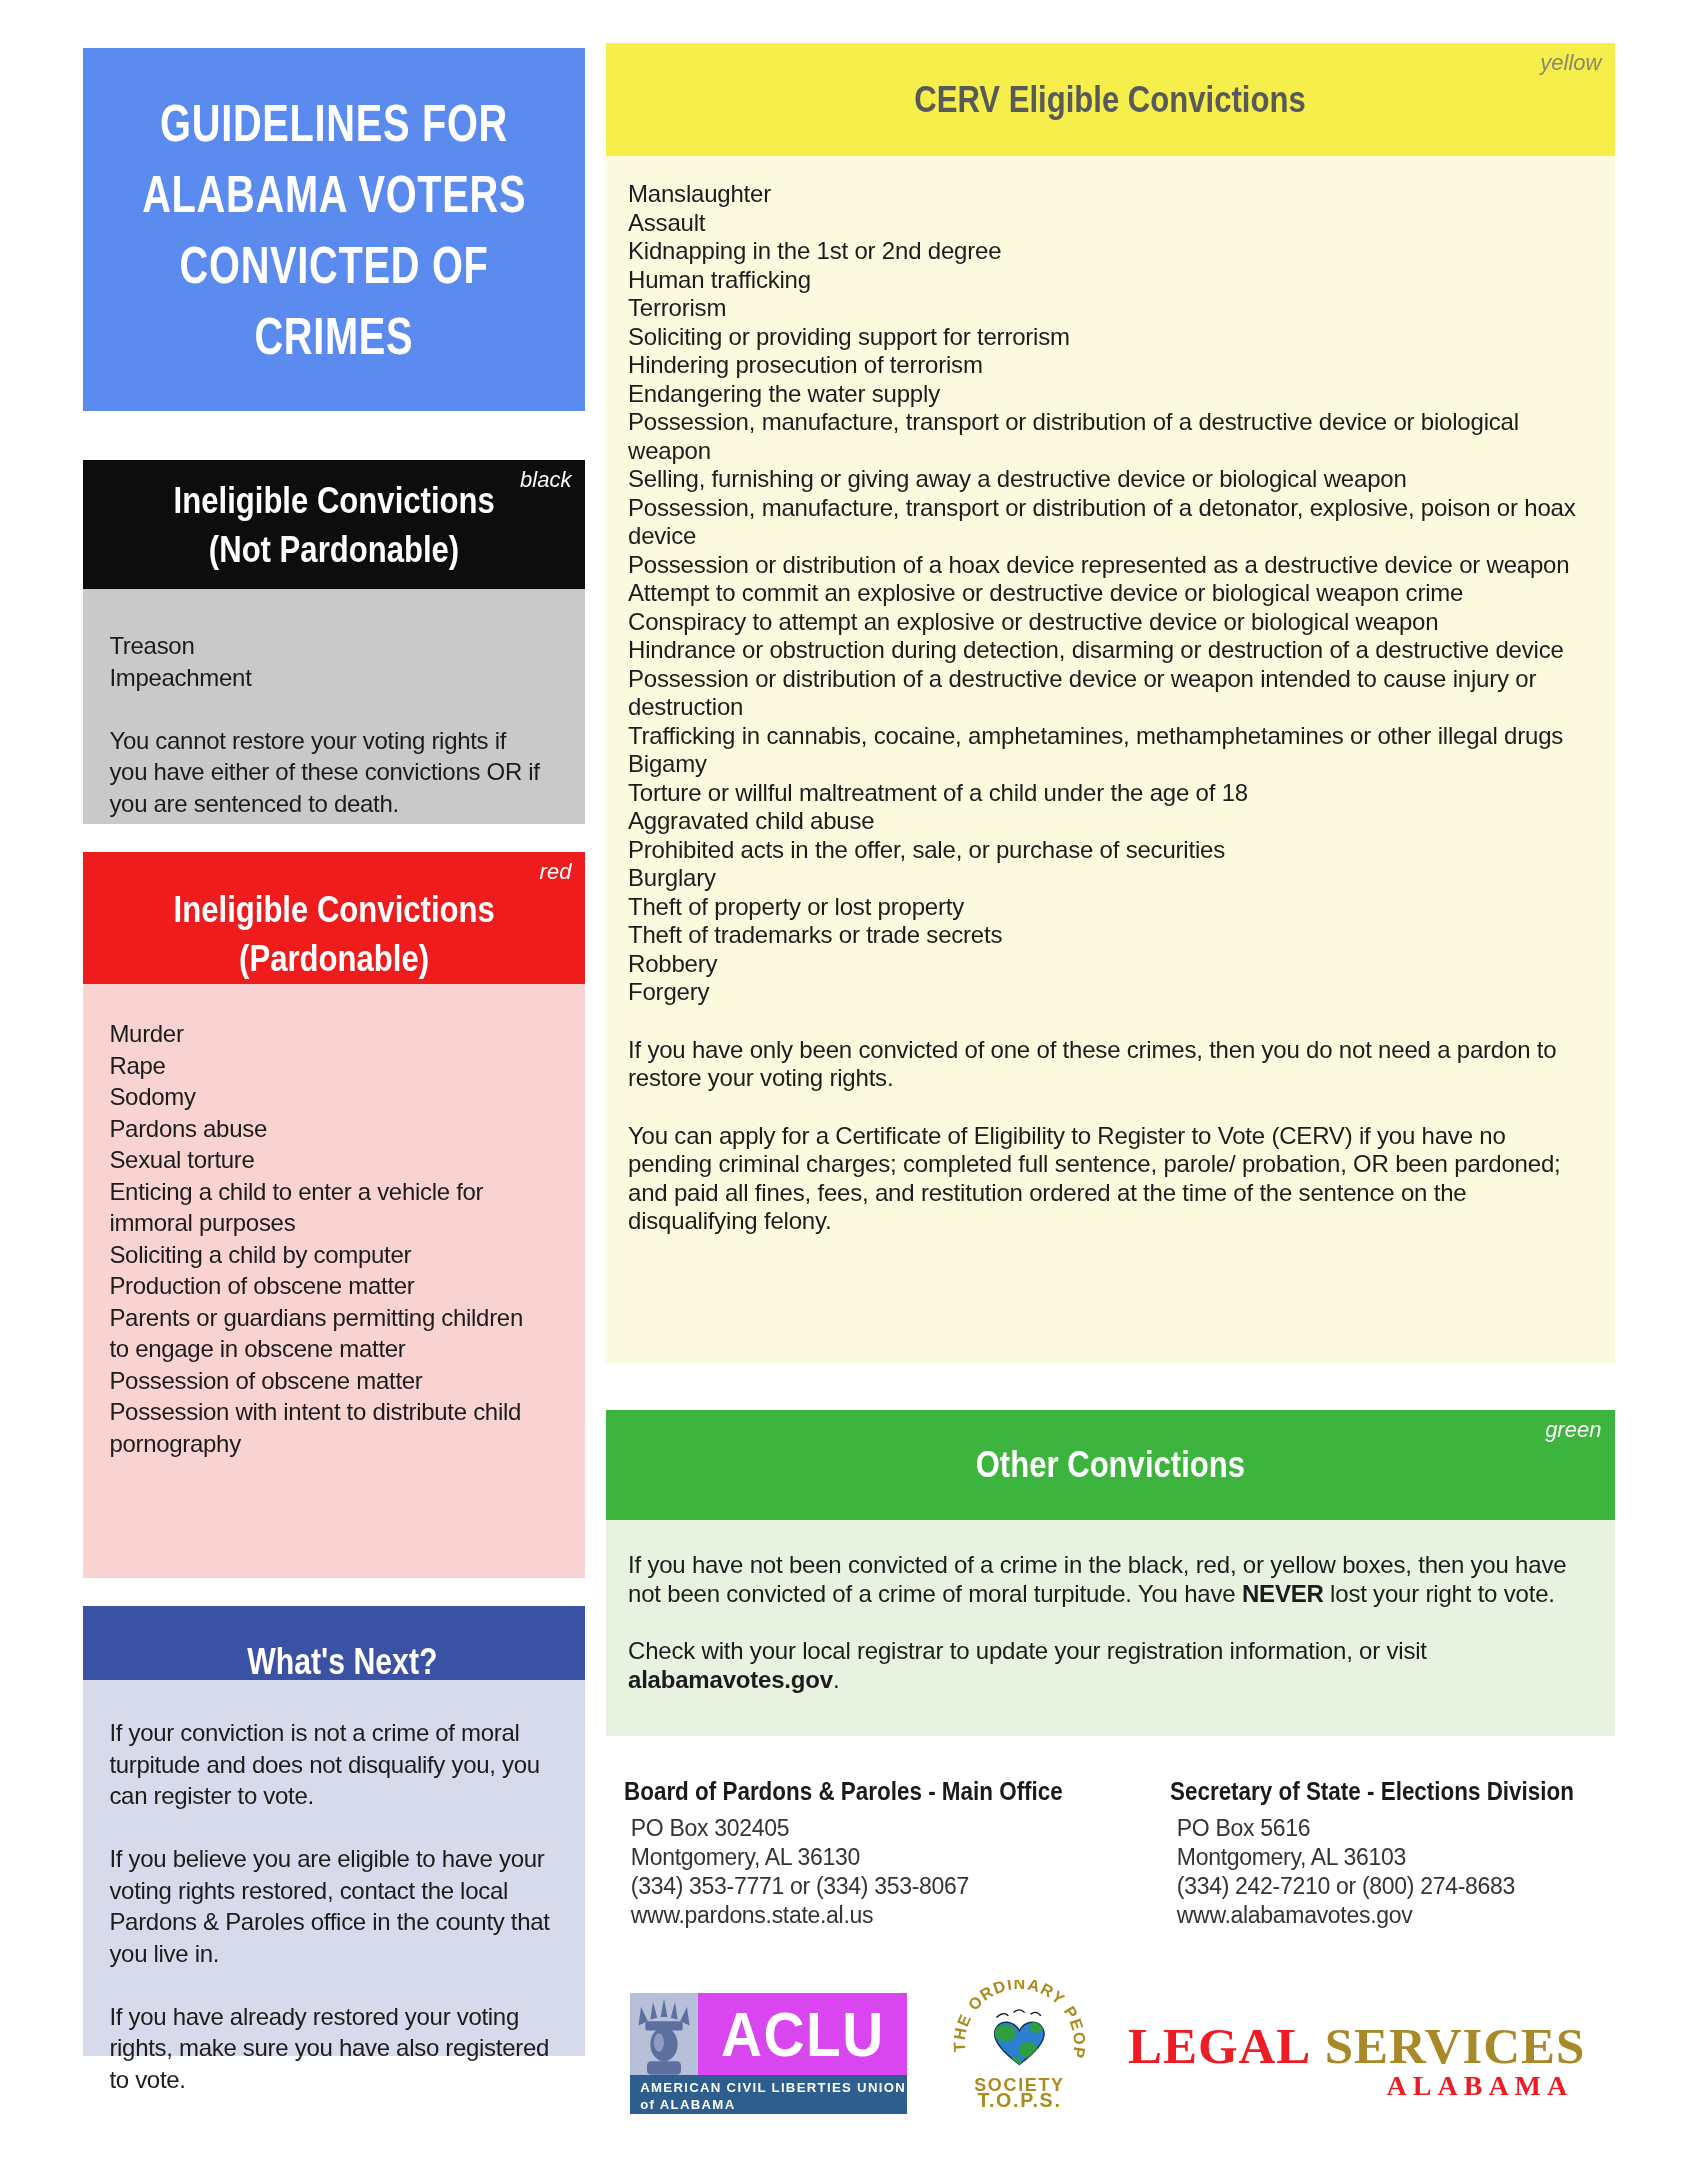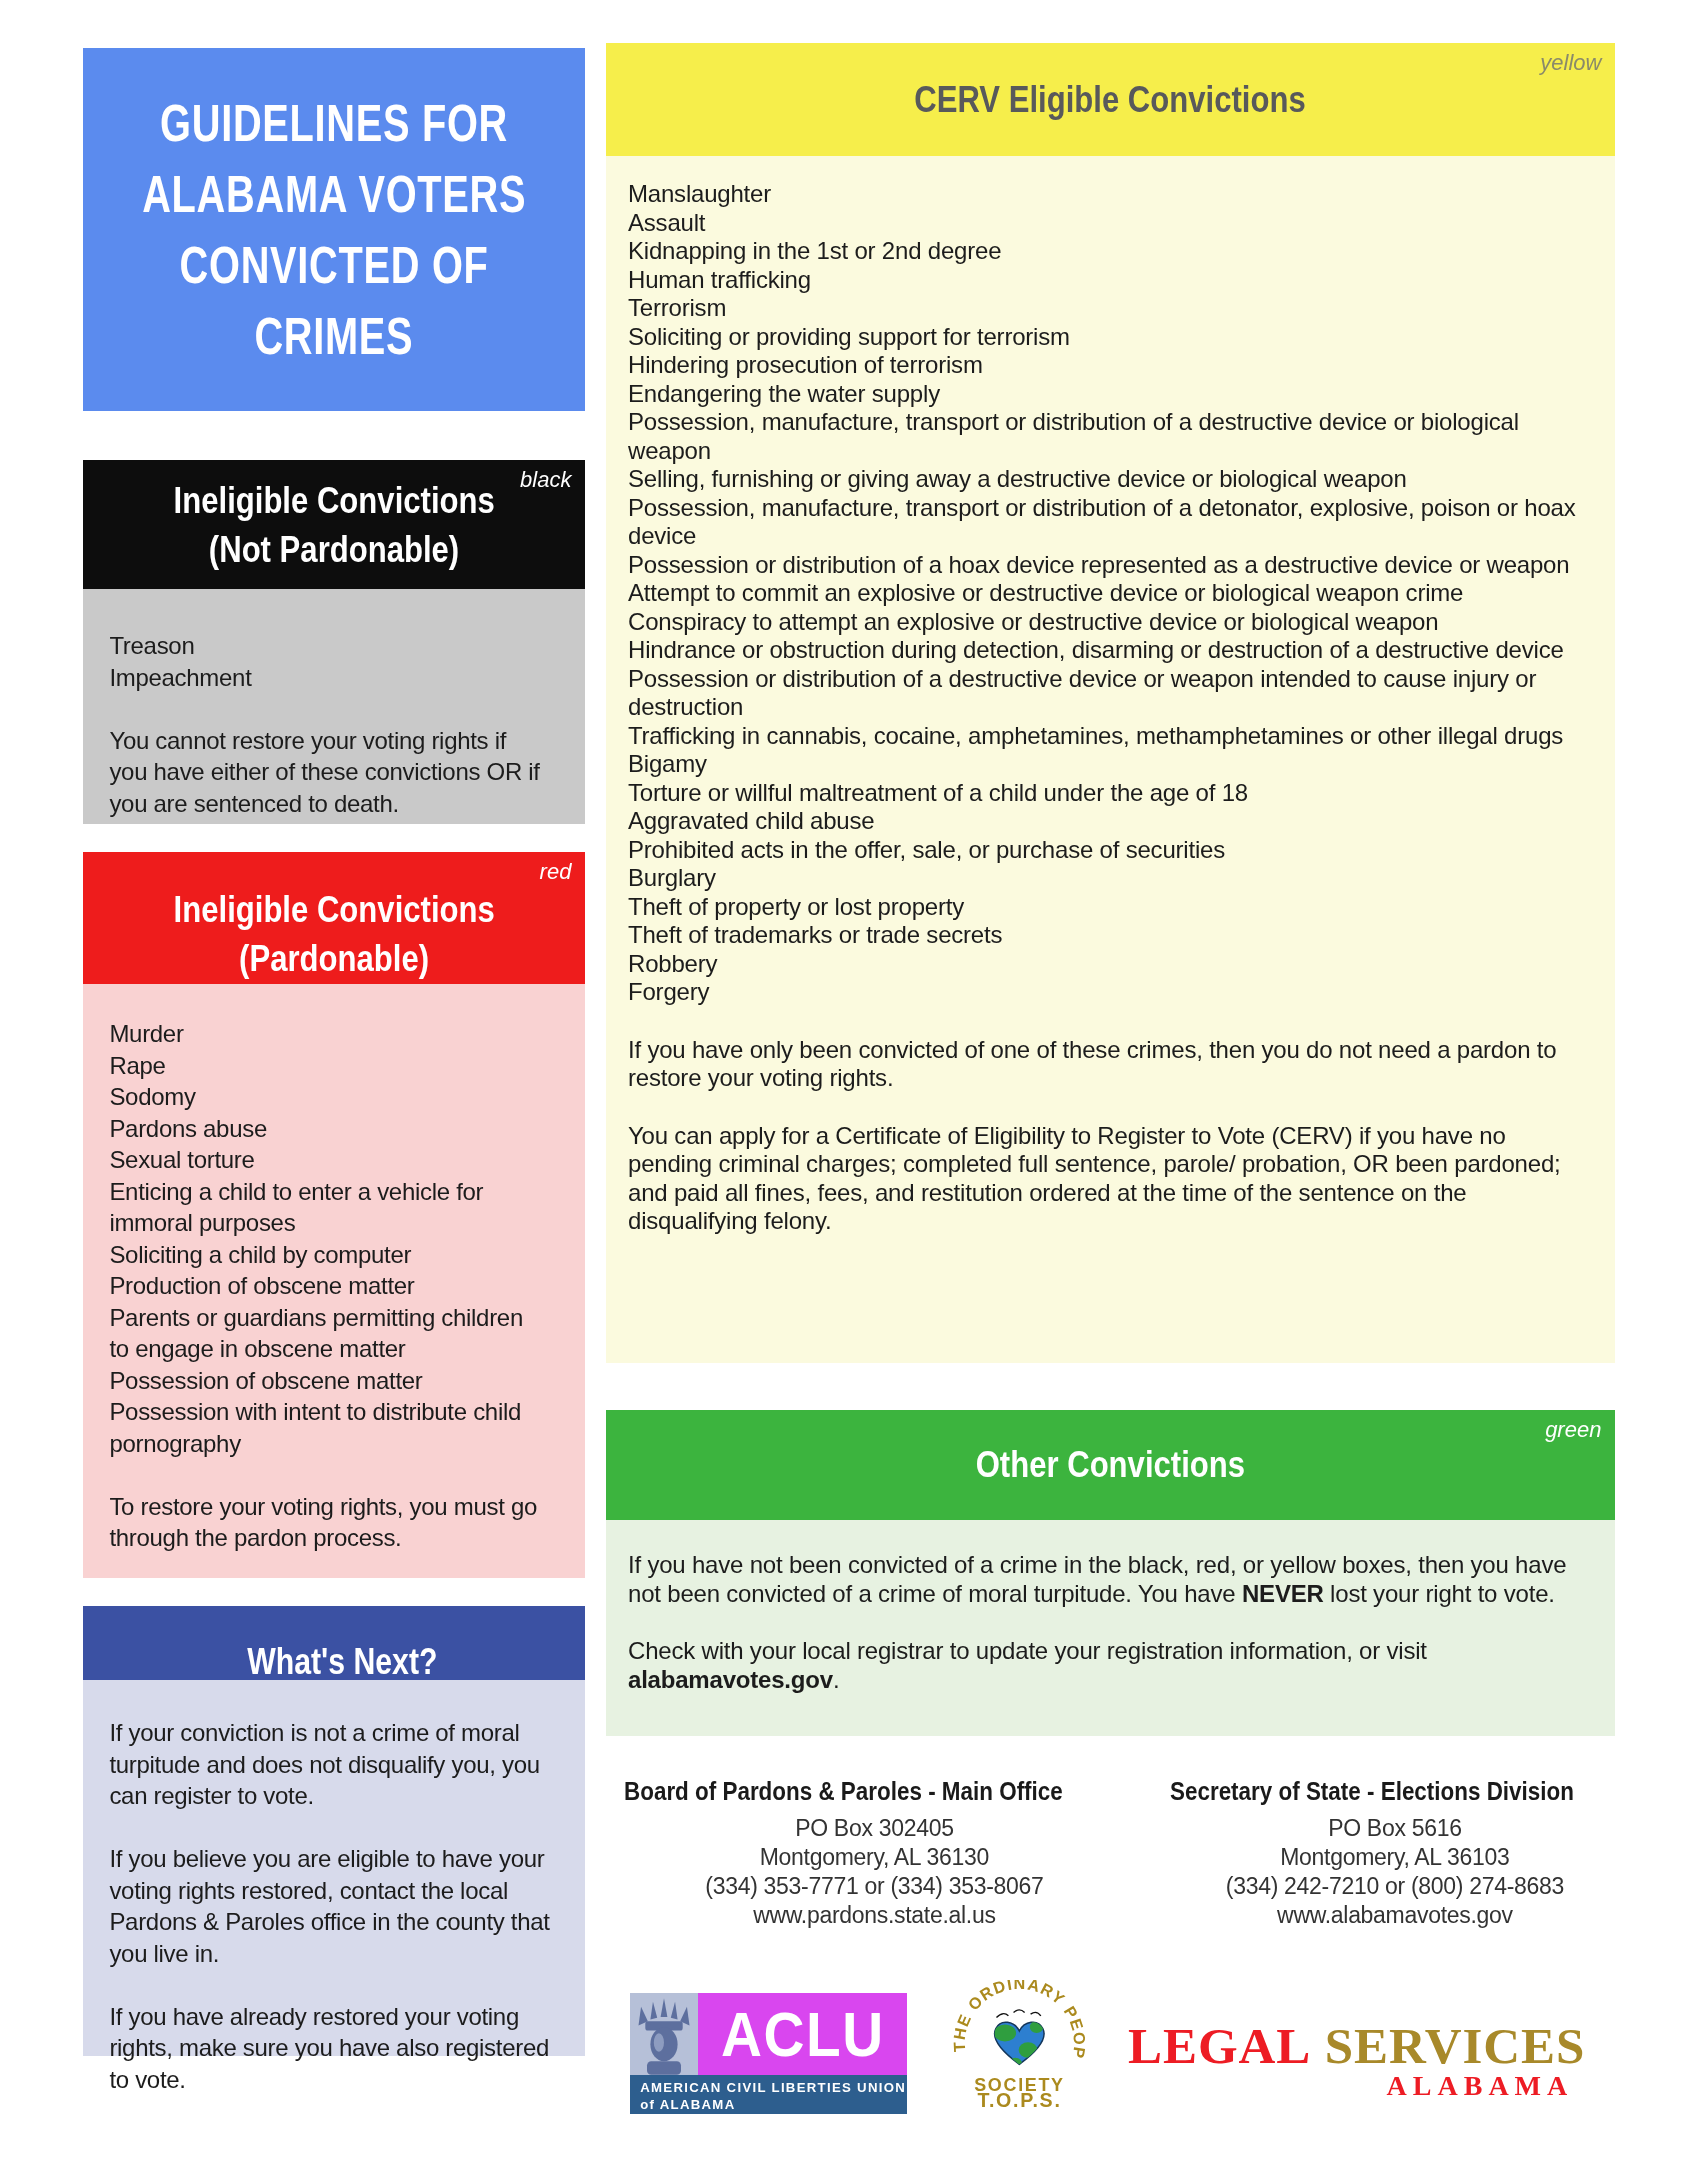--- a/index.html
+++ b/index.html
@@ -49,21 +49,21 @@
   .green-body p + p { margin-top:29px; }
   .green-body .b { font-weight:bold; }
 
   
   .contact { position:absolute; top:1776px; color:#222; }
   .contact-1 { left:624px; width:494px; }
   .contact-2 { left:1170px; width:443px; }
   .contact h3 { font-size:26.4px; font-weight:bold; color:#1a1a1a; }
   .contact h3 .cond { transform:scaleX(0.85); transform-origin:left center; }
   .contact .clines { margin-top:6.8px; padding-left:6.8px; }
-  .contact .cline { font-size:23px; line-height:29px; color:#333; letter-spacing:-0.3px;text-align:center; }
+  .contact .cline { font-size:23px; line-height:29px; color:#333; letter-spacing:-0.3px; }
 
   
   .aclu { position:absolute; left:630px; top:1993px; width:277px; height:121px; display:flex; flex-direction:column; }
   .aclu-top { display:flex; height:82px; }
   .aclu-statue { width:68px; height:82px; background:#b6c0d8; }
   .aclu-acr { flex:1; background:#d946ef; color:#fff; display:flex; align-items:center; justify-content:center; }
   .aclu-acr span { font-size:63px; font-weight:bold; letter-spacing:1.7px; transform:scaleX(0.9); }
   .aclu-bar { flex:1; background:#2d5e8e; color:#fff; padding:4.3px 0 0 10.2px; }
   .aclu-bar .l1 { font-size:13.2px; font-weight:bold; letter-spacing:1.3px; line-height:17px; }
   .aclu-bar .l2 { font-size:13.2px; font-weight:bold; letter-spacing:1.3px; line-height:17px; }
@@ -120,21 +120,20 @@
         <div class="bline">Sodomy</div>
         <div class="bline">Pardons abuse</div>
         <div class="bline">Sexual torture</div>
         <div class="bline">Enticing a child to enter a vehicle for immoral purposes</div>
         <div class="bline">Soliciting a child by computer</div>
         <div class="bline">Production of obscene matter</div>
         <div class="bline">Parents or guardians permitting children to engage in obscene matter</div>
         <div class="bline">Possession of obscene matter</div>
         <div class="bline">Possession with intent to distribute child pornography</div>
       </div>
-    <p>To restore your voting rights, you must go through the pardon process.</p>
   </section>
 
   <section class="hdr wn-hdr">
     <div class="titlewrap">
       <div class="line"><span class="cond">What's Next?</span></div>
     </div>
   </section>
   <section class="bodybox wn-body">
     <p>If your conviction is not a crime of moral turpitude and does not disqualify you, you can register to vote.</p>
     <p>If you believe you are eligible to have your voting rights restored, contact the local Pardons &amp; Paroles office in the county that you live in.</p>

